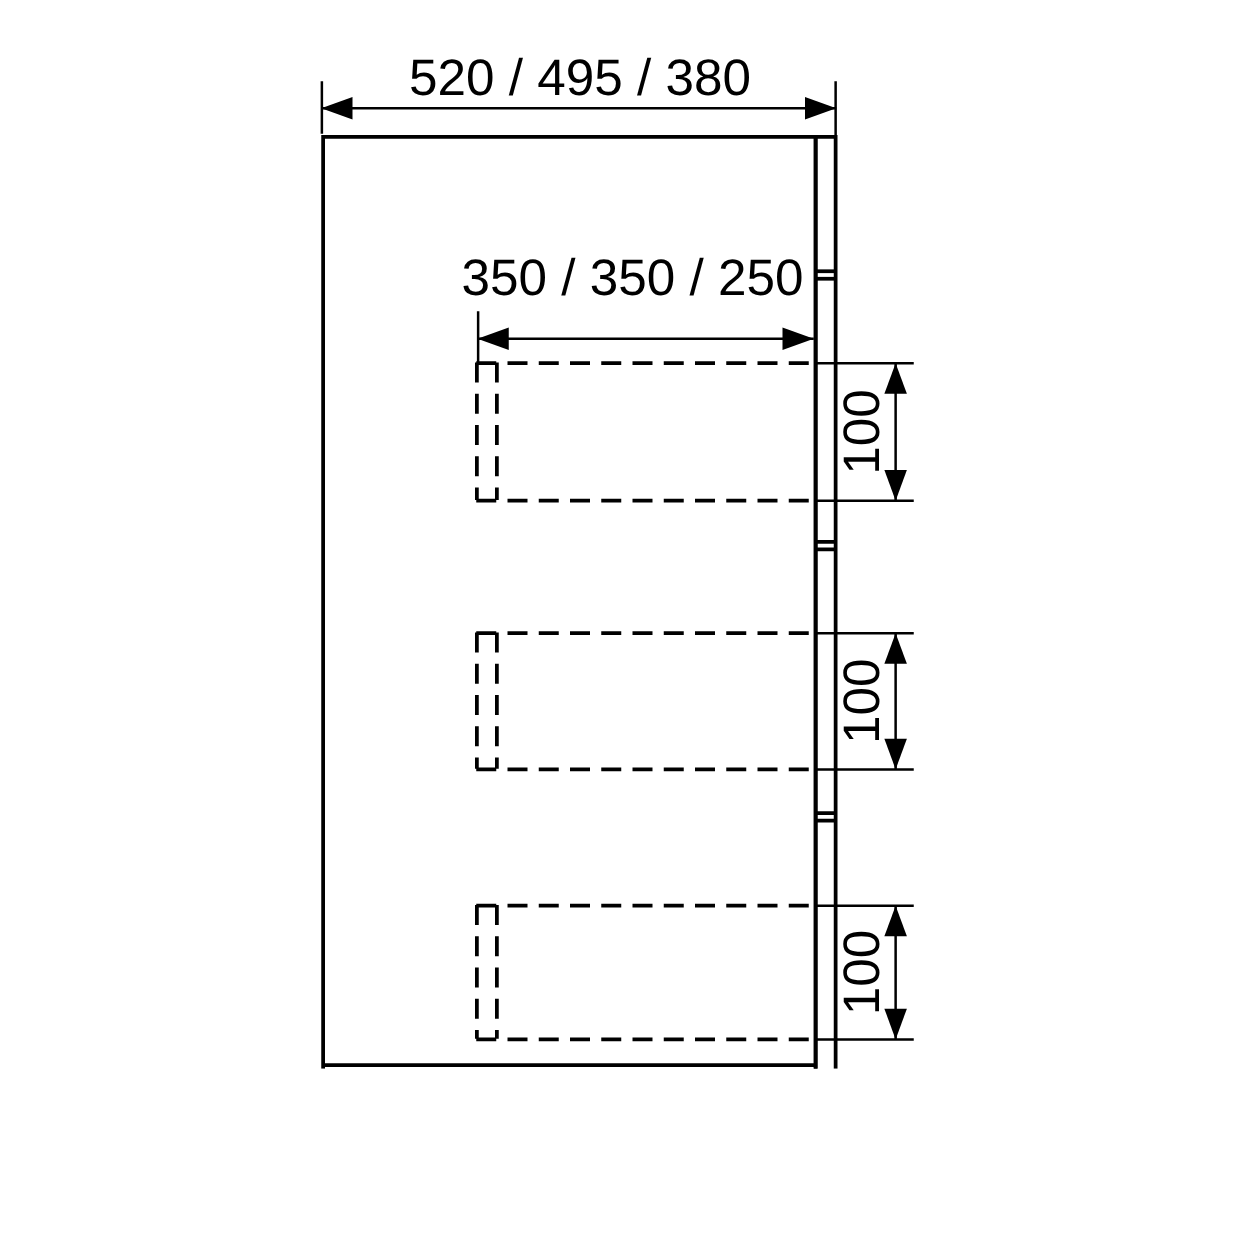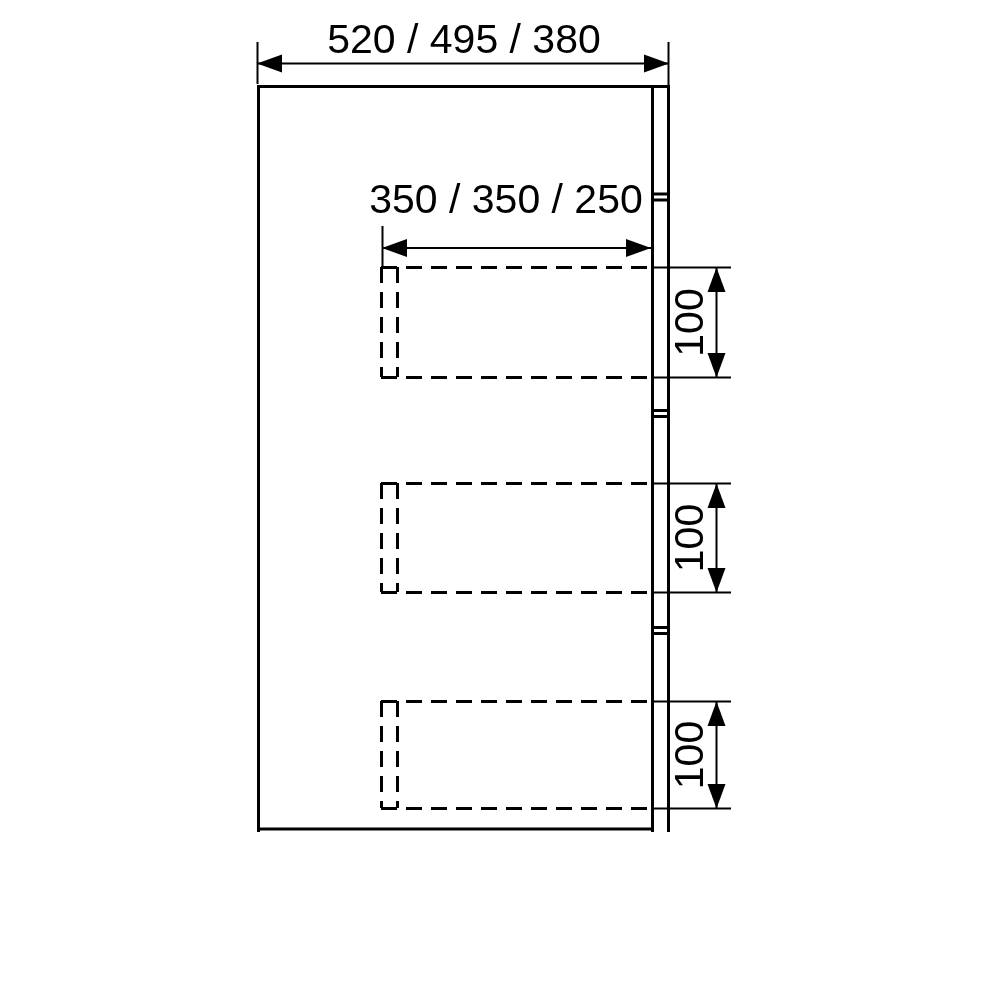--- a/index.html
+++ b/index.html
@@ -6,20 +6,21 @@
     margin: 0;
     padding: 0;
     background: #ffffff;
   }
   .canvas {
     position: relative;
     width: 1000px;
     height: 832px;
     background: #ffffff;
     overflow: hidden;
+    margin-top: 23px;
   }
   svg { display: block; }
   .ln   { stroke: #000000; stroke-width: 3; fill: none; }
   .thin { stroke: #000000; stroke-width: 2; fill: none; }
   .dash { stroke: #000000; stroke-width: 3; fill: none; stroke-dasharray: 16 9; }
   .arr  { fill: #000000; stroke: none; }
   text {
     font-family: "Liberation Sans", "DejaVu Sans", sans-serif;
     font-size: 41px;
     fill: #000000;

